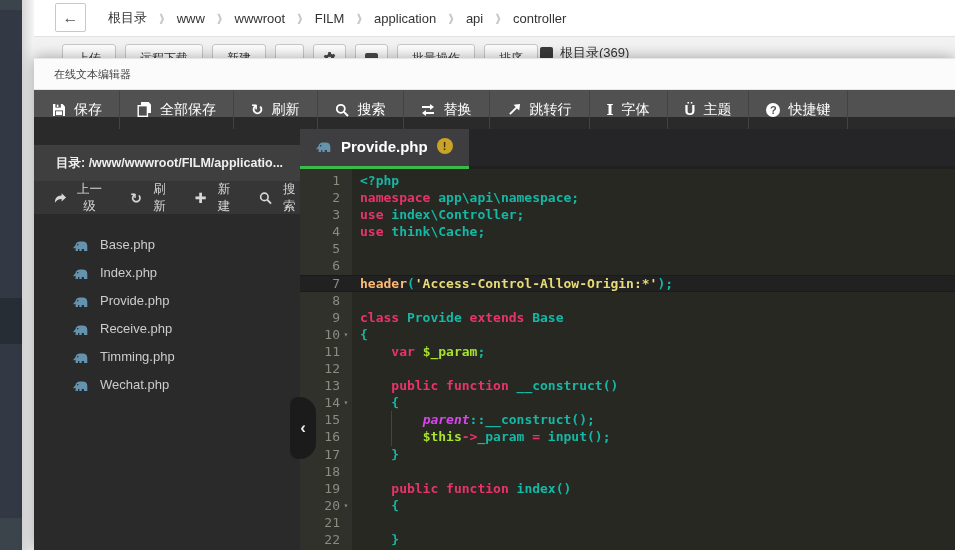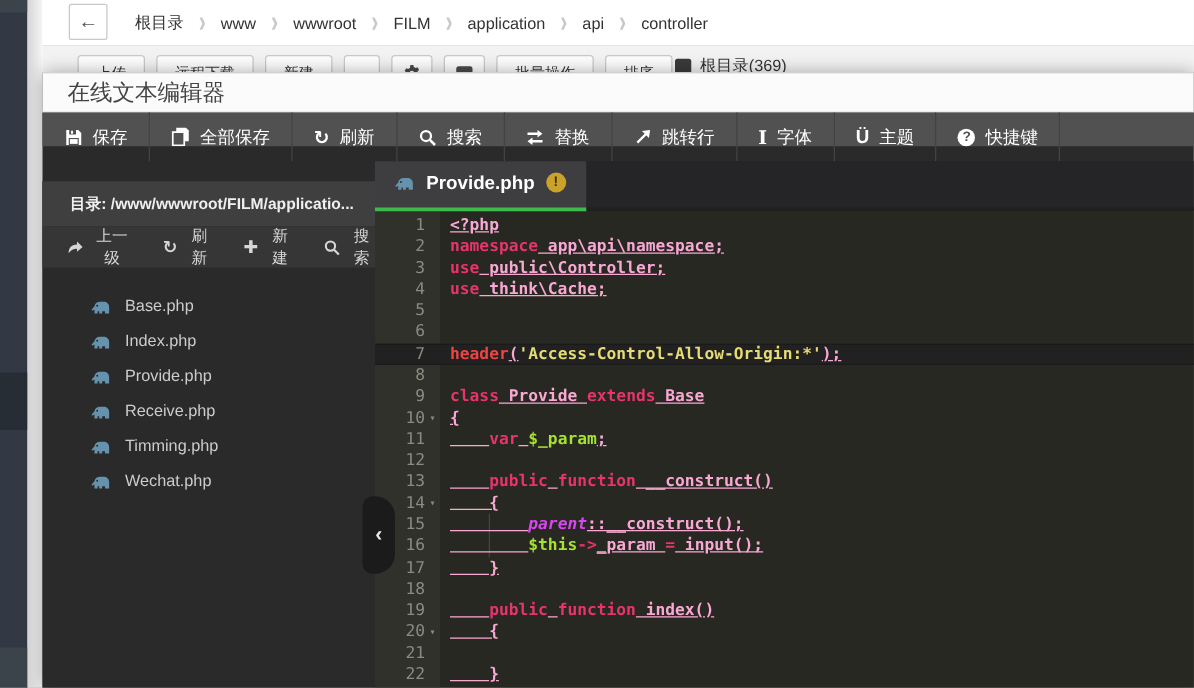--- a/index.html
+++ b/index.html
@@ -34,21 +34,21 @@
   .dark-ico { color:#4a4a4a; display:inline-flex; }
   .term-ico { width:13px; height:10px; background:#4a4a4a; border-radius:2px; display:inline-block; }
   .root-label { position:absolute; left:506px; top:7px; display:flex; align-items:center; gap:7px;
     font-size:13px; color:#333; }
   .folder-ico { width:13px; height:12px; background:#3a3a3a; border-radius:2px; display:inline-block; }
 
   
   .modal { position:absolute; left:34px; top:58px; right:0; bottom:0; background:#2a2a2a;
     box-shadow:0 0 14px rgba(0,0,0,.35); }
   .m-title { height:32px; background:#fbfbfb; border-top:1px solid #e6e6e6;
-    border-bottom:1px solid #e6e6e6; font-size:18px; color:#444; line-height:31px;
+    border-bottom:1px solid #e6e6e6; font-size:11px; color:#444; line-height:31px;
     padding-left:20px; }
   .m-toolbar { height:27px; background:#515151; display:flex; }
   .tbtn { height:39px; display:flex; align-items:center; gap:8px; padding:0 17px;
     border-right:1px solid #434343; color:#fff; font-size:14px; background:transparent;
     border-top:none; border-bottom:none; border-left:none; cursor:pointer;
     font-family:inherit; white-space:nowrap; }
   .tico { display:inline-flex; align-items:center; justify-content:center; width:15px; }
   .tico.txt { font-size:15px; font-weight:bold; color:#fff; width:auto; }
   .tico.serif { font-family:"DejaVu Serif",serif; font-size:15px; }
   .qm-circle { width:14px; height:14px; border-radius:50%; background:#fff; color:#515151;
@@ -86,21 +86,21 @@
     font-family:"DejaVu Sans Mono",monospace; font-size:13px; font-weight:bold;
     overflow:hidden; padding-top:3px; }
   .gutter-bg { position:absolute; left:0; top:0; bottom:0; width:52px; background:#31312b; }
   .cl { position:relative; height:17.1px; line-height:17.1px; display:flex; width:100%; }
   .cl.active { background:#212121; border-top:1px solid #1a1a1a; border-bottom:1px solid #1a1a1a;
     height:17.1px; line-height:15.1px; }
   .ln { width:40px; flex:none; text-align:right; color:#8b8b7f; font-weight:normal; z-index:1; }
   .fold { width:12px; flex:none; text-align:center; color:#8b8b7f; font-size:8px; z-index:1; }
   .ct { white-space:pre; padding-left:8px; color:#f8f8f2; z-index:1; }
   .ig { position:absolute; left:91px; top:0; height:100%; border-left:1px solid #45453e; }
-  .tk { color:#e8336d; } .tw { color:#f9a8d4;text-decoration:underline; } .tf { color:#ef4444; }
+  .tk { color:#e8336d; } .tw { color:#14b8a6; } .tf { color:#fdba74; }
   .tfi { color:#d946ef; font-style:italic; } .tv { color:#a6e22e; } .ts { color:#e6db74; }
 
   .collapse-handle { position:absolute; left:256px; top:268px; width:26px; height:62px;
     background:#1b1b1b; border-radius:8px 16px 16px 8px; z-index:5; display:flex;
     align-items:center; justify-content:center; color:#e8e8e8; font-size:17px; font-weight:bold;
     cursor:pointer; }
 </style>
 </head>
 <body>
 
@@ -295,21 +295,21 @@
             <span class="ct"><span class="tw">&lt;?php</span></span>
           </div>
           <div class="cl">
             <span class="ln">2</span>
             <span class="fold"></span>
             <span class="ct"><span class="tk">namespace</span><span class="tw"> app\api\namespace;</span></span>
           </div>
           <div class="cl">
             <span class="ln">3</span>
             <span class="fold"></span>
-            <span class="ct"><span class="tk">use</span><span class="tw"> public\Controller;</span></span>
+            <span class="ct"><span class="tk">use</span><span class="tw"> index\Controller;</span></span>
           </div>
           <div class="cl">
             <span class="ln">4</span>
             <span class="fold"></span>
             <span class="ct"><span class="tk">use</span><span class="tw"> think\Cache;</span></span>
           </div>
           <div class="cl">
             <span class="ln">5</span>
             <span class="fold"></span>
             <span class="ct"></span>

